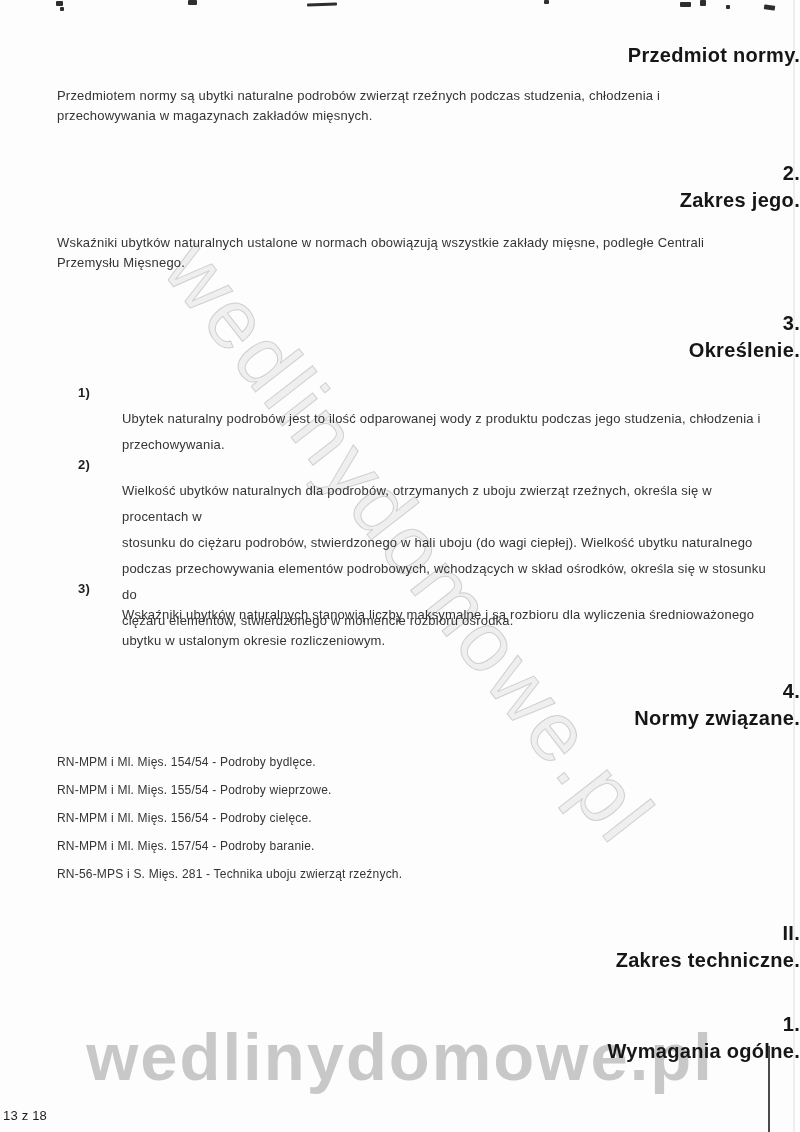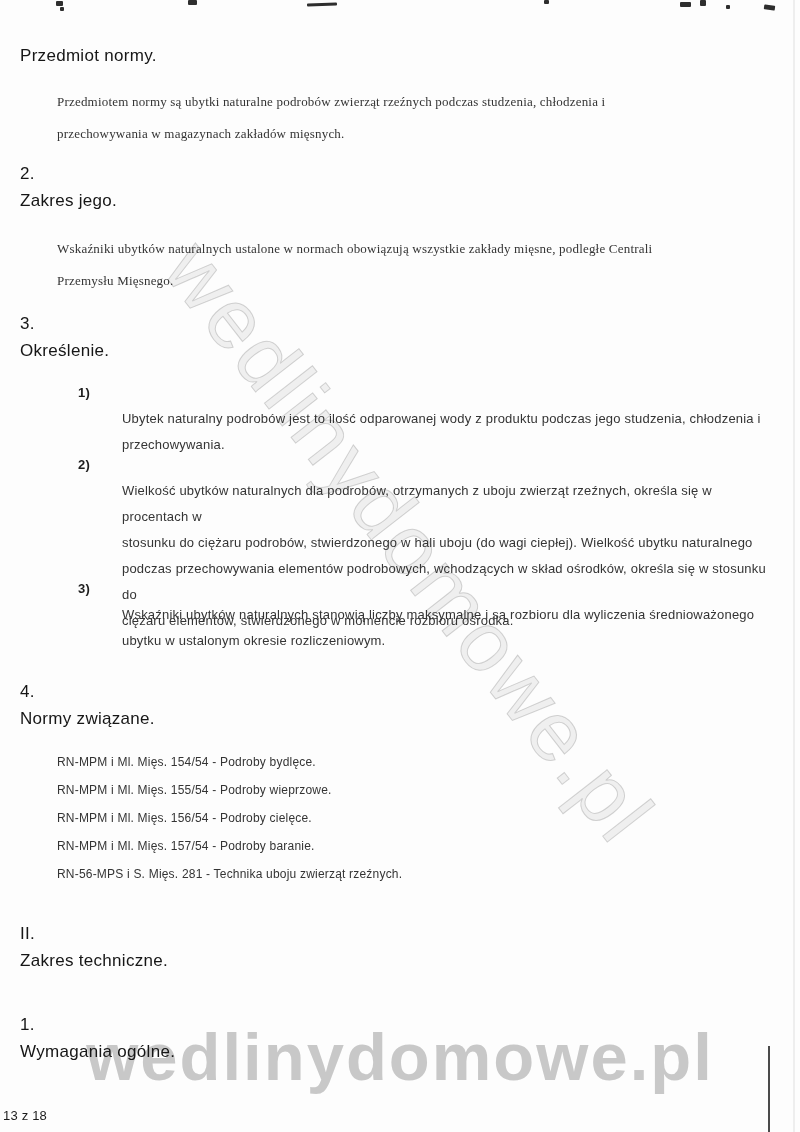--- a/index.html
+++ b/index.html
@@ -23,28 +23,28 @@
   }
   .wm-bottom{
     position:absolute;left:50%;top:1018px;transform:translateX(-50%);
     font-size:67px;font-weight:700;letter-spacing:2px;white-space:nowrap;
     color:#bcbcbc;opacity:0.8;
     z-index:0;pointer-events:none;
   }
   
   .content{position:relative;z-index:1;}
   .heading-block{
-    position:absolute;left:20px;width:780px;text-align:left;
-    font-weight:400;font-size:17px;line-height:27px;
+    position:absolute;left:20px;width:780px;text-align:right;
+    font-weight:700;font-size:20px;line-height:27px;
     color:#161616;letter-spacing:.3px;
   }
   .para{
     position:absolute;left:57px;width:706px;
-    font-size:13px;line-height:32px;white-space:pre-line;
-    color:#343434;letter-spacing:.2px;font-family:Liberation Serif, serif;
+    font-size:13px;line-height:20px;white-space:pre-line;
+    color:#343434;letter-spacing:.2px;
   }
   .item{
     position:absolute;left:78px;width:690px;
     font-size:13px;line-height:26px;color:#343434;letter-spacing:.2px;
   }
   .item-num{font-weight:700;color:#1e1e1e;}
   .item-text{white-space:pre-line;margin-left:44px;}
   .norms{
     position:absolute;left:57px;top:748px;width:706px;
     font-size:12px;line-height:28px;color:#343434;letter-spacing:.2px;

